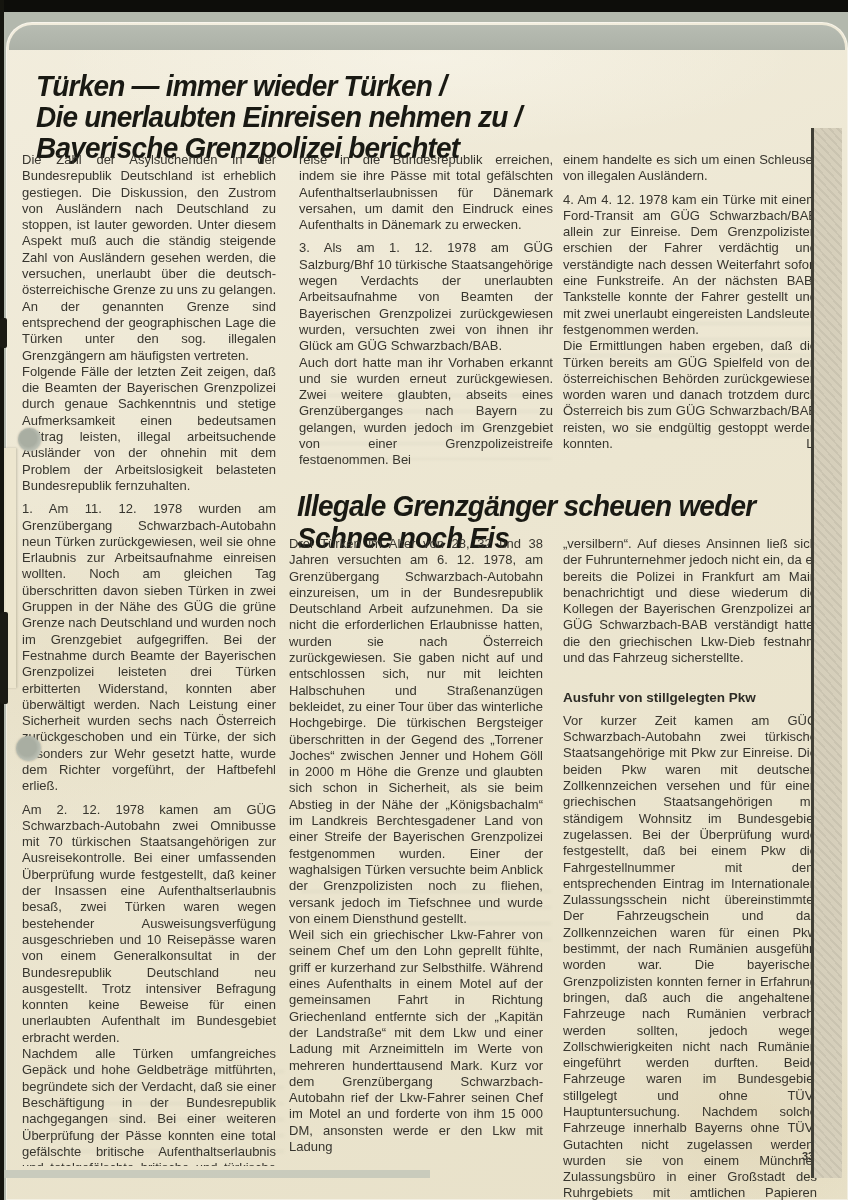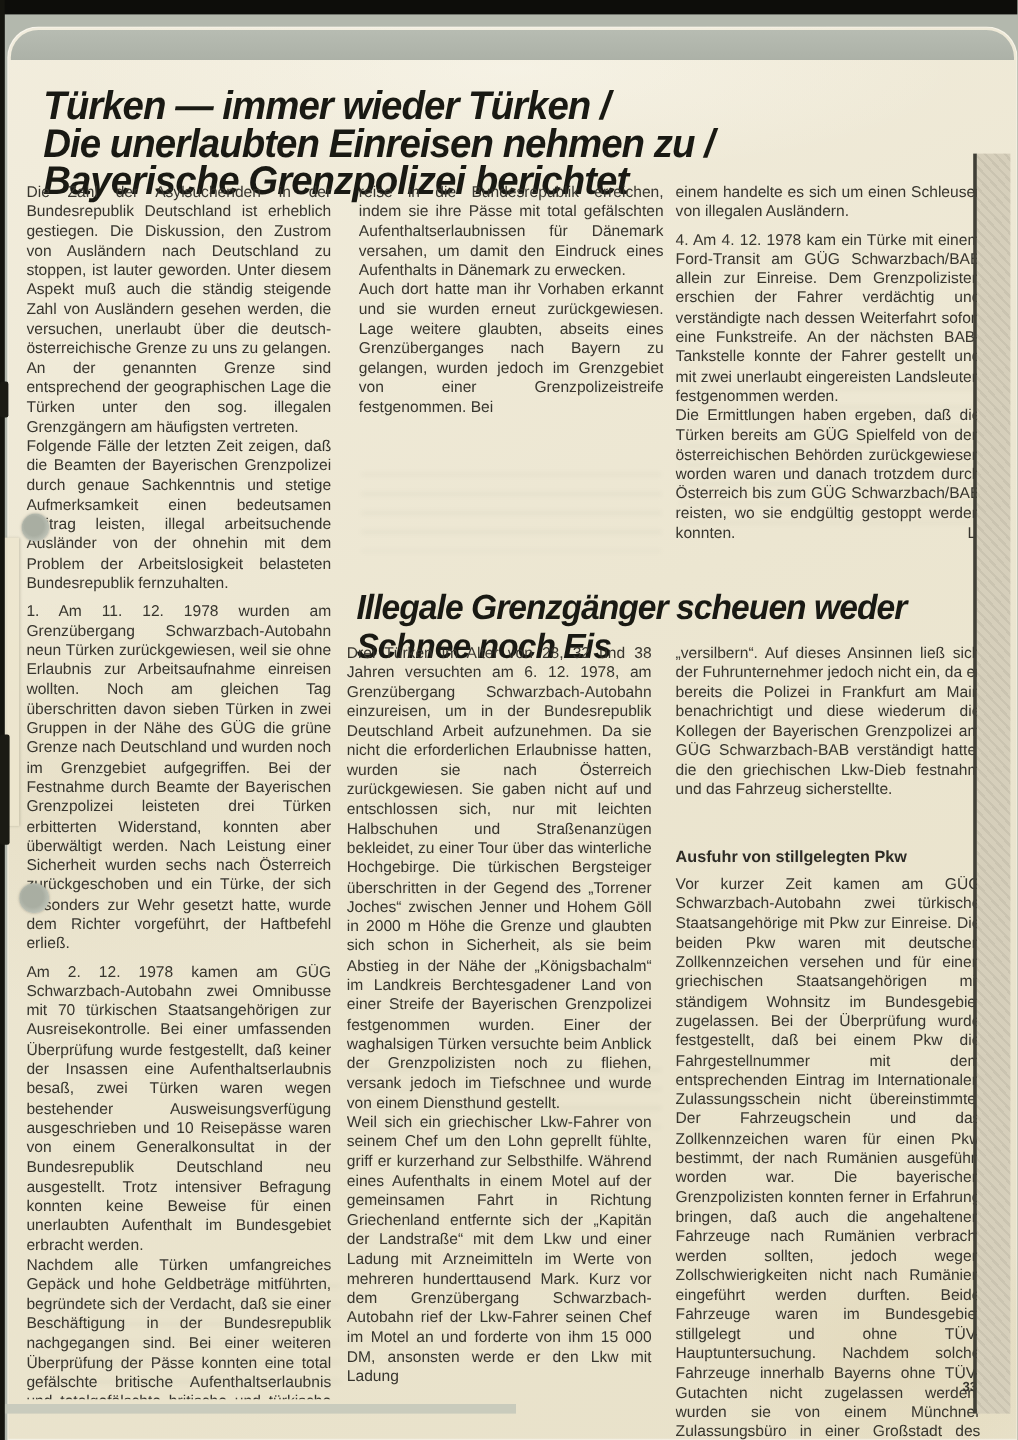--- a/index.html
+++ b/index.html
@@ -22,35 +22,35 @@
     box-shadow:inset 0 0 0 1px rgba(255,255,255,.45);
   }
   .band{
     position:absolute;left:3px;right:3px;top:3px;height:25px;
     border-top-left-radius:23px;border-top-right-radius:23px;
     background:linear-gradient(180deg,#b7bcb2,#acb1a7);
   }
   .masthead{
     position:absolute;left:30px;top:30px;width:640px;
     font-weight:bold;font-style:italic;
-    font-size:32px;line-height:31px;letter-spacing:-0.8px;
+    font-size:28px;line-height:31px;letter-spacing:-0.8px;
     color:#191913;
   }
   .masthead .hl-line{white-space:nowrap;transform:scaleY(1.04);}
   .col{
     position:absolute;width:254px;
     font-size:13px;line-height:16.3px;
     text-align:justify;color:#37352e;
     hyphens:auto;overflow:hidden;
   }
   .para{margin:0;position:relative;}
   .para.num{margin-top:7px;}
   .para.sub{
     font-weight:bold;text-align:left;
-    margin-top:40px;margin-bottom:6px;
+    margin-top:24px;margin-bottom:6px;
     font-size:13.5px;line-height:16.5px;color:#2e2c26;
   }
   .sig{position:absolute;right:0;bottom:0;font-weight:normal;}
   #col1{left:16px;top:130px;height:1014px;}
   #col2top{left:293px;top:130px;height:312px;}
   #col3top{left:557px;top:130px;height:312px;}
   .headline2{
     position:absolute;left:291px;top:446px;width:532px;
     font-weight:bold;font-style:italic;
     font-size:28px;line-height:31px;letter-spacing:-0.8px;
@@ -103,21 +103,22 @@
 
   <div id="col1" class="col">
       <p class="para body">Die Zahl der Asylsuchenden in der Bundesrepublik Deutschland ist erheblich gestiegen. Die Diskussion, den Zustrom von Ausländern nach Deutschland zu stoppen, ist lauter geworden. Unter diesem Aspekt muß auch die ständig steigende Zahl von Ausländern gesehen werden, die versuchen, unerlaubt über die deutsch-österreichische Grenze zu uns zu gelangen. An der genannten Grenze sind entsprechend der geographischen Lage die Türken unter den sog. illegalen Grenzgängern am häufigsten vertreten.</p>
       <p class="para body">Folgende Fälle der letzten Zeit zeigen, daß die Beamten der Bayerischen Grenzpolizei durch genaue Sachkenntnis und stetige Aufmerksamkeit einen bedeutsamen Beitrag leisten, illegal arbeitsuchende Ausländer von der ohnehin mit dem Problem der Arbeitslosigkeit belasteten Bundesrepublik fernzuhalten.</p>
       <p class="para num">1. Am 11. 12. 1978 wurden am Grenzübergang Schwarzbach-Autobahn neun Türken zurückgewiesen, weil sie ohne Erlaubnis zur Arbeitsaufnahme einreisen wollten. Noch am gleichen Tag überschritten davon sieben Türken in zwei Gruppen in der Nähe des GÜG die grüne Grenze nach Deutschland und wurden noch im Grenzgebiet aufgegriffen. Bei der Festnahme durch Beamte der Bayerischen Grenzpolizei leisteten drei Türken erbitterten Widerstand, konnten aber überwältigt werden. Nach Leistung einer Sicherheit wurden sechs nach Österreich zurückgeschoben und ein Türke, der sich besonders zur Wehr gesetzt hatte, wurde dem Richter vorgeführt, der Haftbefehl erließ.</p>
       <p class="para num">Am 2. 12. 1978 kamen am GÜG Schwarzbach-Autobahn zwei Omnibusse mit 70 türkischen Staatsangehörigen zur Ausreisekontrolle. Bei einer umfassenden Überprüfung wurde festgestellt, daß keiner der Insassen eine Aufenthaltserlaubnis besaß, zwei Türken waren wegen bestehender Ausweisungsverfügung ausgeschrieben und 10 Reisepässe waren von einem Generalkonsultat in der Bundesrepublik Deutschland neu ausgestellt. Trotz intensiver Befragung konnten keine Beweise für einen unerlaubten Aufenthalt im Bundesgebiet erbracht werden.</p>
       <p class="para body">Nachdem alle Türken umfangreiches Gepäck und hohe Geldbeträge mitführten, begründete sich der Verdacht, daß sie einer Beschäftigung in der Bundesrepublik nachgegangen sind. Bei einer weiteren Überprüfung der Pässe konnten eine total gefälschte britische Aufenthaltserlaubnis und totalgefälschte britische und türkische Paßkontrollstempel festgestellt werden, die einen Auslandsaufenthalt in Großbritannien vortäuschen sollten.</p>
     </div>
   <div id="col2top" class="col">
       <p class="para body">reise in die Bundesrepublik erreichen, indem sie ihre Pässe mit total gefälschten Aufenthaltserlaubnissen für Dänemark versahen, um damit den Eindruck eines Aufenthalts in Dänemark zu erwecken.</p>
-      <p class="para body">Auch dort hatte man ihr Vorhaben erkannt und sie wurden erneut zurückgewiesen. Lage weitere glaubten, abseits eines Grenzüberganges nach Bayern zu gelangen, wurden jedoch im Grenzgebiet von einer Grenzpolizeistreife festgenommen. Bei</p>
+      <p class="para num">3. Als am 1. 12. 1978 am GÜG Salzburg/Bhf 10 türkische Staatsangehörige wegen Verdachts der unerlaubten Arbeitsaufnahme von Beamten der Bayerischen Grenzpolizei zurückgewiesen wurden, versuchten zwei von ihnen ihr Glück am GÜG Schwarzbach/BAB.</p>
+      <p class="para body">Auch dort hatte man ihr Vorhaben erkannt und sie wurden erneut zurückgewiesen. Zwei weitere glaubten, abseits eines Grenzüberganges nach Bayern zu gelangen, wurden jedoch im Grenzgebiet von einer Grenzpolizeistreife festgenommen. Bei</p>
     </div>
   <div id="col3top" class="col">
       <p class="para body">einem handelte es sich um einen Schleuser von illegalen Ausländern.</p>
       <p class="para num">4. Am 4. 12. 1978 kam ein Türke mit einem Ford-Transit am GÜG Schwarzbach/BAB allein zur Einreise. Dem Grenzpolizisten erschien der Fahrer verdächtig und verständigte nach dessen Weiterfahrt sofort eine Funkstreife. An der nächsten BAB-Tankstelle konnte der Fahrer gestellt und mit zwei unerlaubt eingereisten Landsleuten festgenommen werden.</p>
       <p class="para body">Die Ermittlungen haben ergeben, daß die Türken bereits am GÜG Spielfeld von den österreichischen Behörden zurückgewiesen worden waren und danach trotzdem durch Österreich bis zum GÜG Schwarzbach/BAB reisten, wo sie endgültig gestoppt werden konnten.<span class="sig">L.</span></p>
     </div>
 
   <h2 class="headline2">Illegale Grenzgänger scheuen weder Schnee noch Eis</h2>
 
   <div id="col2bot" class="col">

